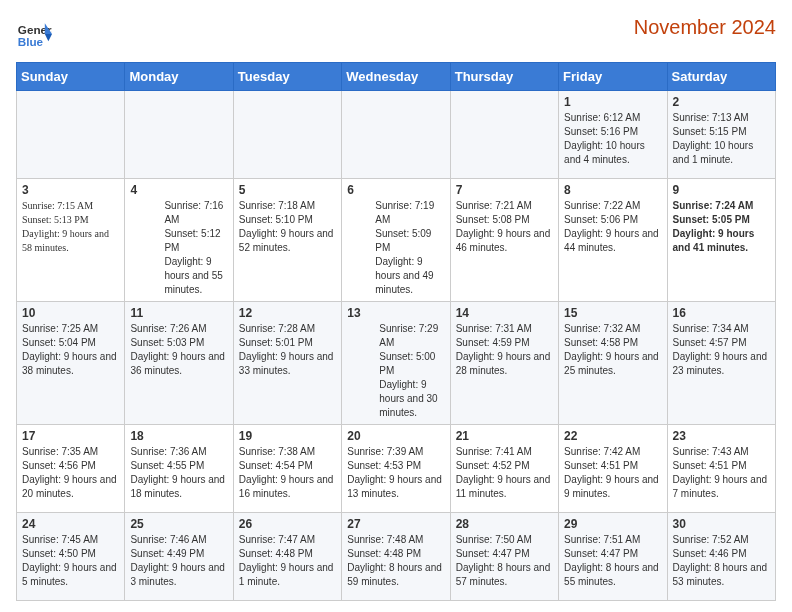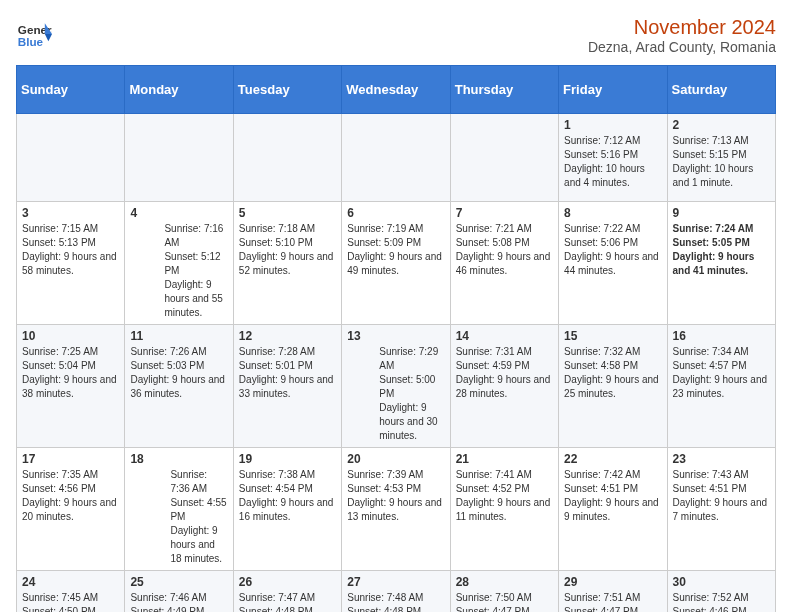--- a/index.html
+++ b/index.html
@@ -40,21 +40,21 @@
     table {
       width: 100%;
       border-collapse: collapse;
       table-layout: fixed;
     }
     thead tr th {
       background-color: #3a7bd5;
       color: #fff;
       font-size: 13px;
       font-weight: bold;
-      padding: 16px 4px;
+      padding: 6px 4px;
       text-align: left;
       border: 1px solid #2a6bc5;
     }
     tbody tr td {
       border: 1px solid #ccc;
       vertical-align: top;
       padding: 4px 5px;
       font-size: 10.5px;
       color: #333;
       min-height: 80px;
@@ -88,21 +88,20 @@
   <div class="logo">
     <svg class="logo-icon" viewBox="0 0 40 40">
       <text x="2" y="20" font-size="13" font-weight="bold" fill="#333">General</text>
       <text x="2" y="33" font-size="13" font-weight="bold" fill="#3a7bd5">Blue</text>
       <polygon points="32,8 40,20 32,20" fill="#3a7bd5"></polygon>
       <polygon points="32,20 40,20 36,28" fill="#1a5bb5"></polygon>
     </svg>
   </div>
   <div class="title-area">
     <div class="month-title">November 2024</div>
-    <div class="subtitle">Dezna, Arad County, Romania</div>
   </div>
 </div>
 
 <table>
   <thead>
     <tr>
     <th>Sunday</th>
         <th>Monday</th>
         <th>Tuesday</th>
         <th>Wednesday</th>
@@ -113,53 +112,53 @@
   </thead>
   <tbody id="calendar-body">
   <tr>
         <td class="empty-cell"></td>
         <td class="empty-cell"></td>
         <td class="empty-cell"></td>
         <td class="empty-cell"></td>
         <td class="empty-cell"></td>
         <td>
           <span class="day-number">1</span>
-          <div class="day-info" style="white-space: pre-line;">Sunrise: 7:12 AM
+          <div class="day-info" style="white-space: pre-line;">Sunrise: 6:12 AM
 Sunset: 5:16 PM
 Daylight: 10 hours and 4 minutes.</div>
         </td>
         <td>
           <span class="day-number">2</span>
           <div class="day-info" style="white-space: pre-line;">Sunrise: 7:13 AM
 Sunset: 5:15 PM
 Daylight: 10 hours and 1 minute.</div>
         </td>
       </tr>
       <tr>
         <td>
           <span class="day-number">3</span>
-          <div class="day-info" style="white-space: pre-line;">Sunrise: 7:15 AM
+          <div class="day-info" style="white-space: pre-line; font-family: Liberation Serif, serif;">Sunrise: 7:15 AM
 Sunset: 5:13 PM
 Daylight: 9 hours and 58 minutes.</div>
         </td>
         <td>
           <span class="day-number">4</span>
           <div class="day-info" style="white-space: pre-line; margin-left: 34px;">Sunrise: 7:16 AM
 Sunset: 5:12 PM
 Daylight: 9 hours and 55 minutes.</div>
         </td>
         <td>
           <span class="day-number">5</span>
           <div class="day-info" style="white-space: pre-line;">Sunrise: 7:18 AM
 Sunset: 5:10 PM
 Daylight: 9 hours and 52 minutes.</div>
         </td>
         <td>
           <span class="day-number">6</span>
-          <div class="day-info" style="white-space: pre-line;">Sunrise: 7:19 AM
+          <div class="day-info" style="white-space: pre-line; margin-left: 28px;">Sunrise: 7:19 AM
 Sunset: 5:09 PM
 Daylight: 9 hours and 49 minutes.</div>
         </td>
         <td>
           <span class="day-number">7</span>
           <div class="day-info" style="white-space: pre-line;">Sunrise: 7:21 AM
 Sunset: 5:08 PM
 Daylight: 9 hours and 46 minutes.</div>
         </td>
         <td>
@@ -221,21 +220,21 @@
       </tr>
       <tr>
         <td>
           <span class="day-number">17</span>
           <div class="day-info" style="white-space: pre-line;">Sunrise: 7:35 AM
 Sunset: 4:56 PM
 Daylight: 9 hours and 20 minutes.</div>
         </td>
         <td>
           <span class="day-number">18</span>
-          <div class="day-info" style="white-space: pre-line; margin-left: 40px;">Sunrise: 7:36 AM
+          <div class="day-info" style="white-space: pre-line;">Sunrise: 7:36 AM
 Sunset: 4:55 PM
 Daylight: 9 hours and 18 minutes.</div>
         </td>
         <td>
           <span class="day-number">19</span>
           <div class="day-info" style="white-space: pre-line;">Sunrise: 7:38 AM
 Sunset: 4:54 PM
 Daylight: 9 hours and 16 minutes.</div>
         </td>
         <td>

